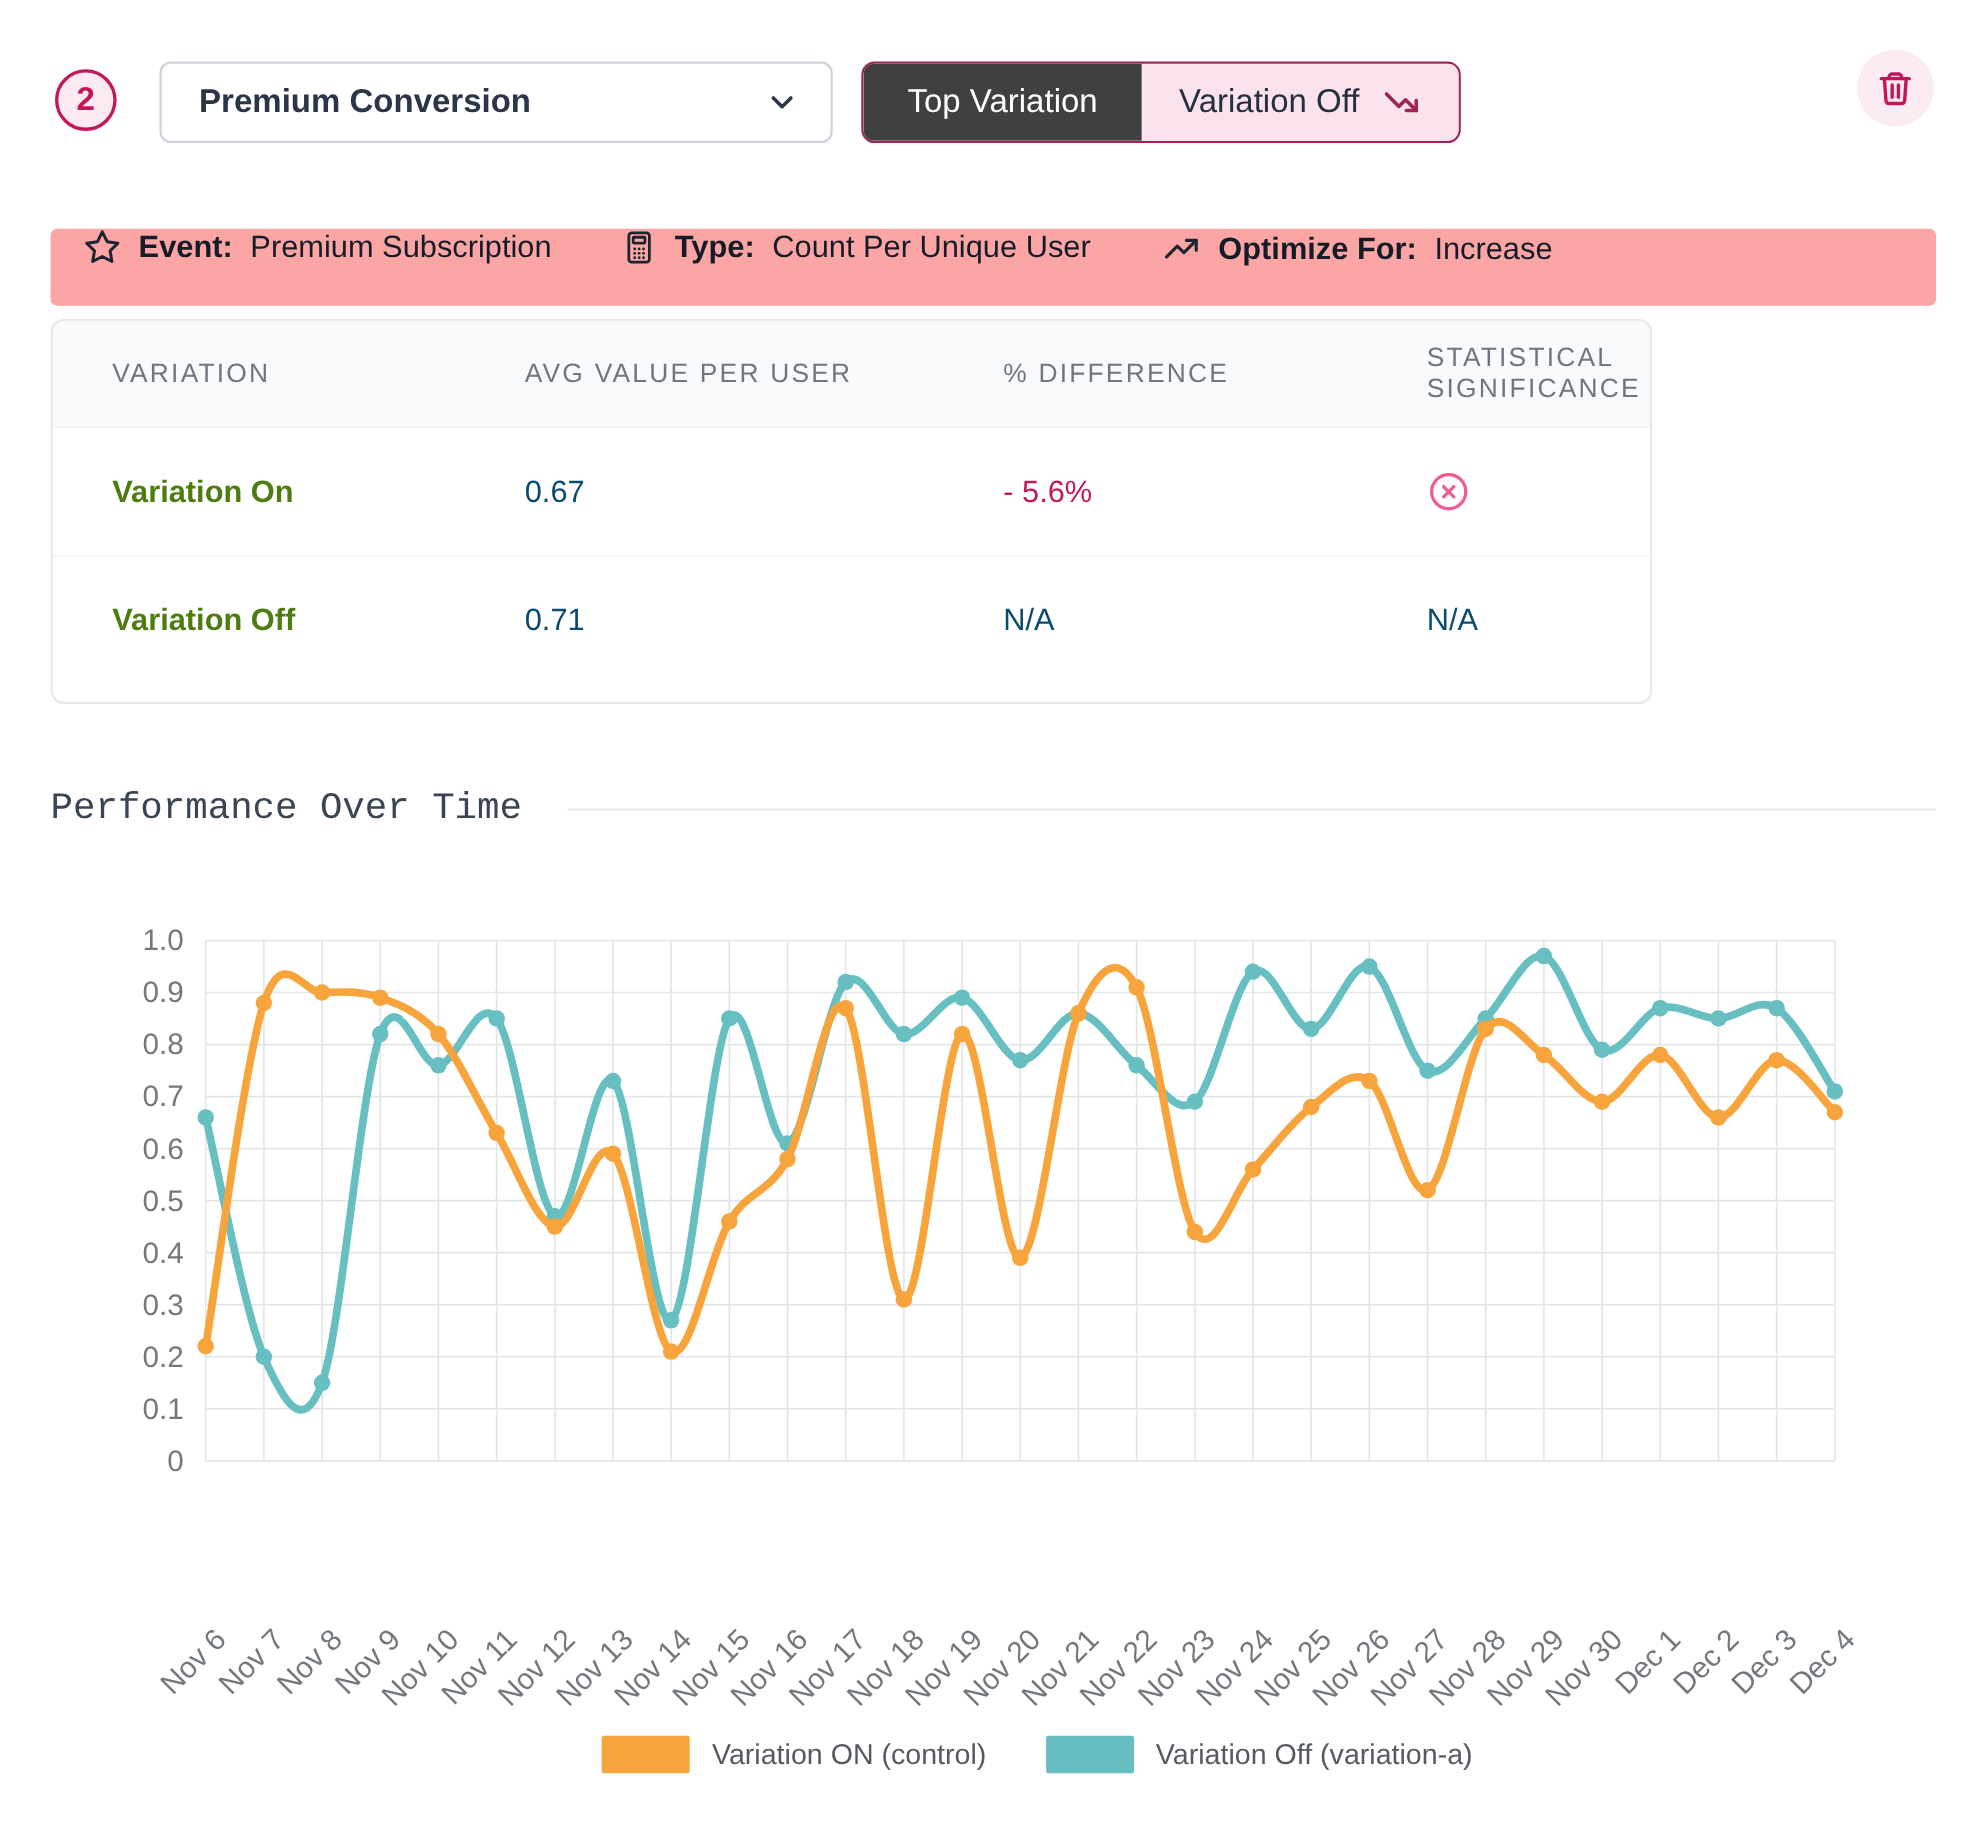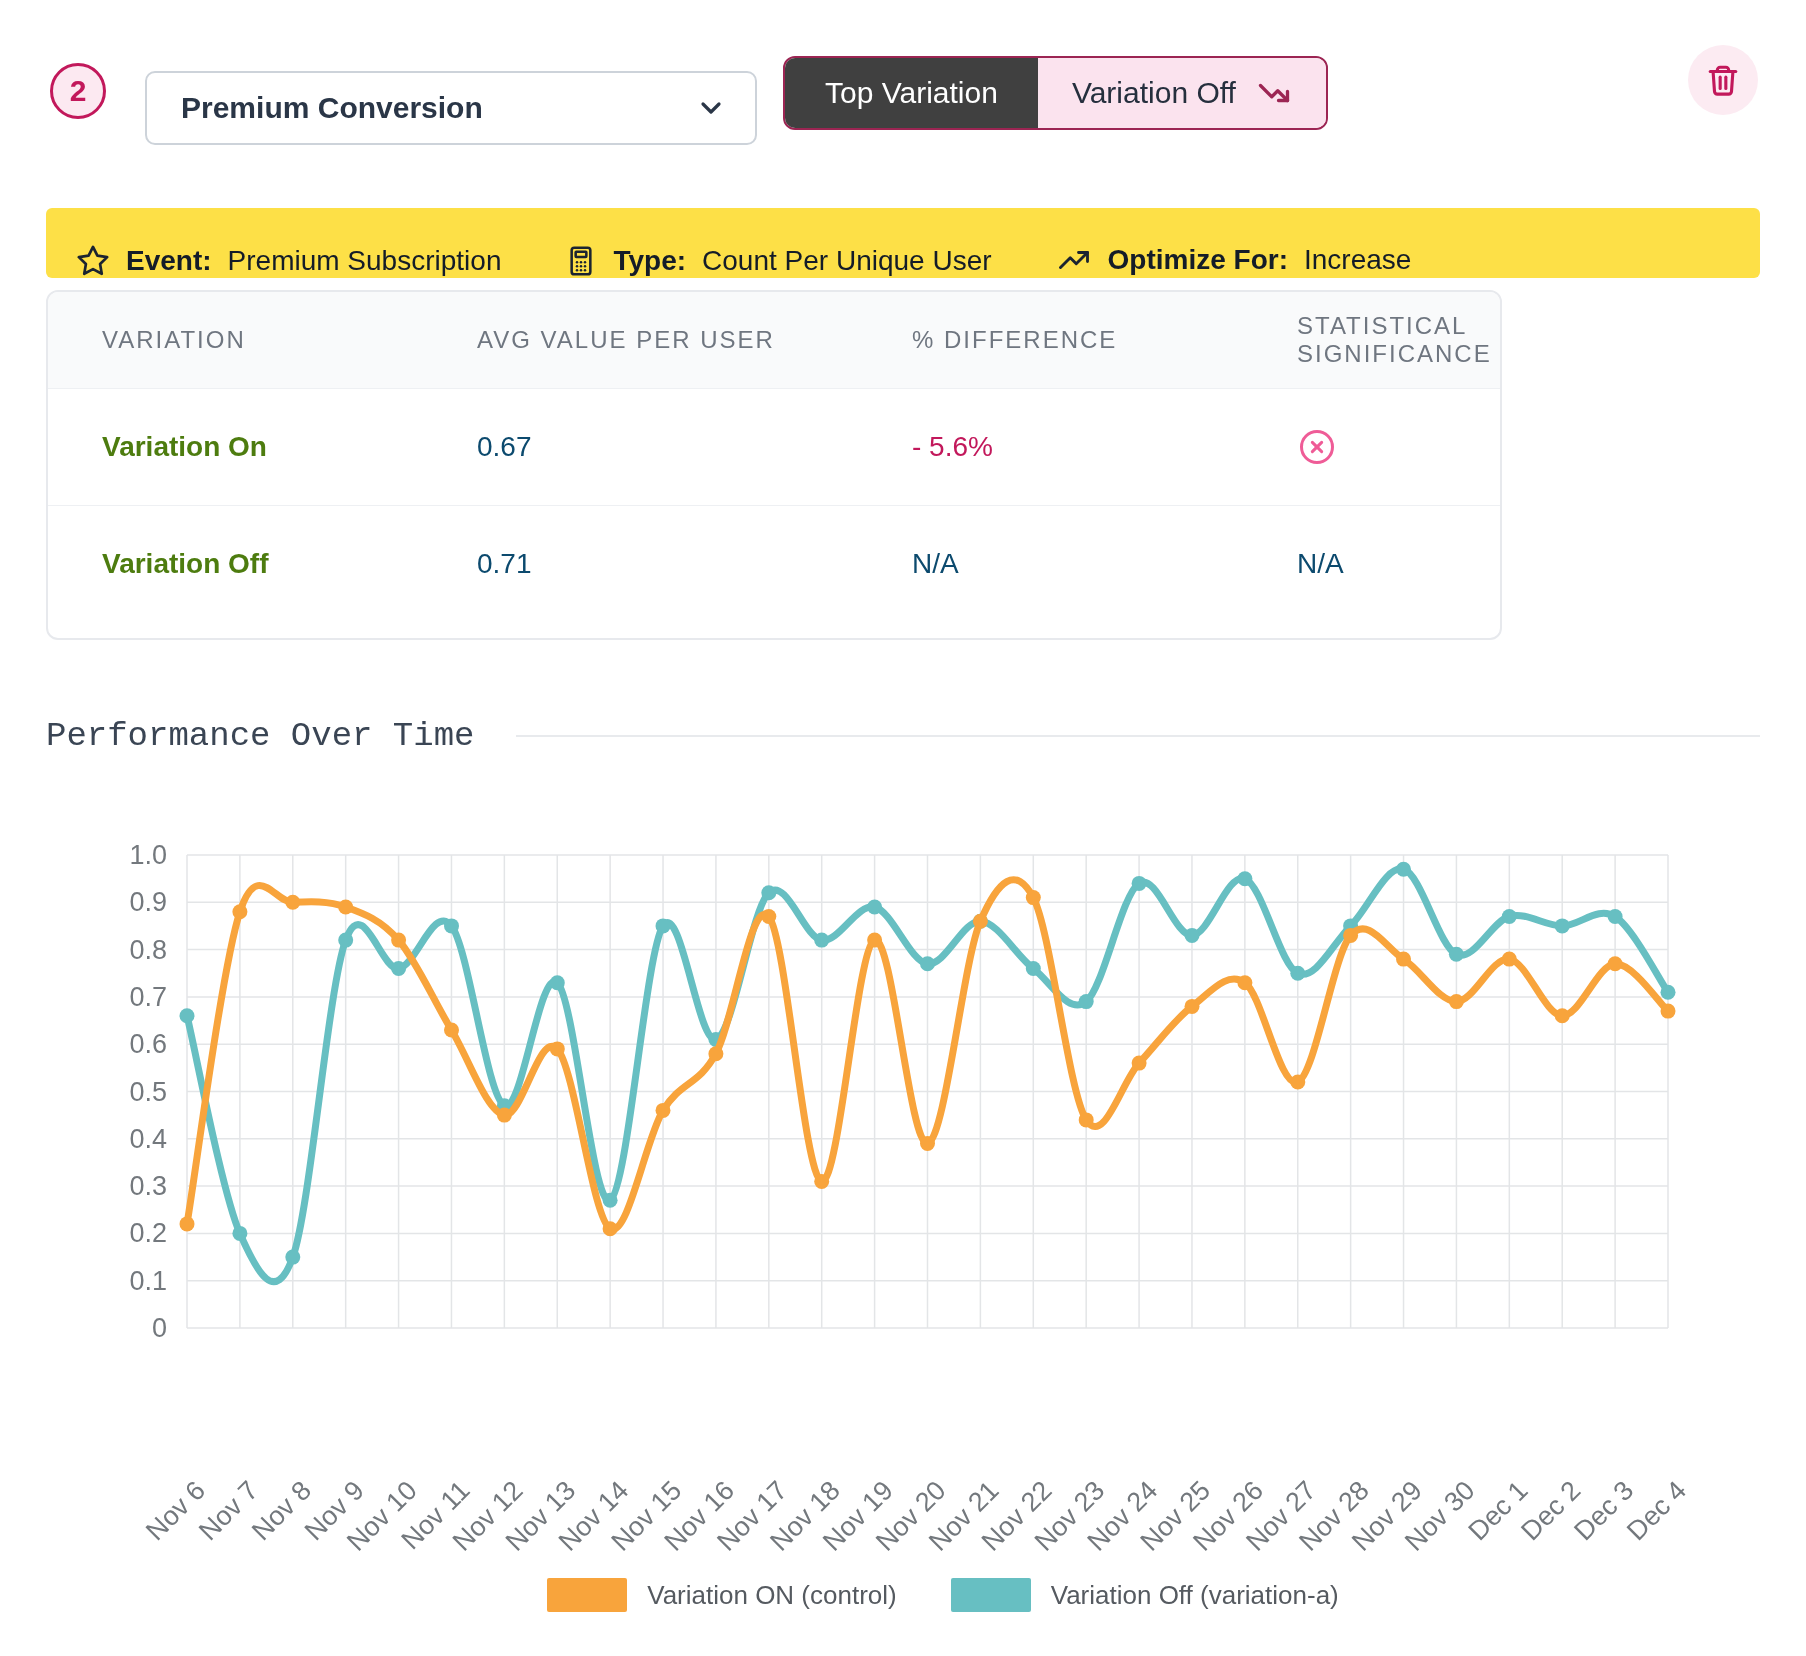--- a/index.html
+++ b/index.html
@@ -5,33 +5,33 @@
   html,body{margin:0;padding:0;background:#ffffff;}
   .page{position:relative;width:1806px;height:1656px;background:#ffffff;
         font-family:"Liberation Sans",sans-serif;color:#1b2430;overflow:hidden;}
 
   
   .step-circle{position:absolute;left:50px;top:63px;width:56px;height:56px;border-radius:50%;
     background:#fcе9f1;background:#fce9f1;border:3px solid #c2185b;display:flex;align-items:center;justify-content:center;
     font-size:30px;font-weight:700;color:#c2185b;box-sizing:border-box;}
   .dropdown{position:absolute;left:145px;top:56px;width:612px;height:74px;box-sizing:border-box;
     border:2px solid #cdd3da;border-radius:10px;background:#fff;display:flex;align-items:center;
-    justify-content:space-between;padding:0 28px 0 34px;cursor:pointer;margin-top:15px;}
+    justify-content:space-between;padding:0 28px 0 34px;cursor:pointer;}
   .dd-label{font-size:30px;font-weight:600;color:#2a3647;}
   .toggle{position:absolute;left:783px;top:56px;height:74px;box-sizing:border-box;display:flex;
     border:2px solid #9c2553;border-radius:12px;overflow:hidden;}
   .seg{display:flex;align-items:center;justify-content:center;font-size:30px;font-weight:500;cursor:pointer;}
   .seg-left{background:#404040;color:#ffffff;padding:0 40px;}
   .seg-right{background:#fbe3ee;color:#252f3d;padding:0 34px;gap:20px;}
   .trash-btn{position:absolute;left:1688px;top:45px;width:70px;height:70px;border-radius:50%;
     background:#fcebf2;display:flex;align-items:center;justify-content:center;cursor:pointer;}
 
   
   .info-bar{position:absolute;left:46px;top:208px;width:1714px;height:70px;box-sizing:border-box;
-    background:#fde047;border-radius:6px;display:flex;align-items:flex-end;padding:0 30px;gap:64px;}
+    background:#fca5a5;border-radius:6px;display:flex;align-items:flex-start;padding:0 30px;gap:64px;}
   .info-group{display:flex;align-items:center;gap:16px;font-size:28px;color:#141c28;}
   .info-group b{font-weight:700;}
   .info-group .val{font-weight:400;}
 
   
   .rtable{position:absolute;left:46px;top:290px;width:1456px;box-sizing:border-box;
     border:2px solid #e7e9ed;border-radius:12px;overflow:hidden;background:#fff;padding-bottom:16px;}
   .trow{display:grid;grid-template-columns:375px 435px 385px 1fr;align-items:center;padding-left:54px;}
   .thead{height:96px;background:#f9fafb;border-bottom:1px solid #eef0f3;}
   .th{font-size:24px;letter-spacing:2px;color:#6f7680;font-weight:500;display:flex;align-items:center;gap:12px;}

